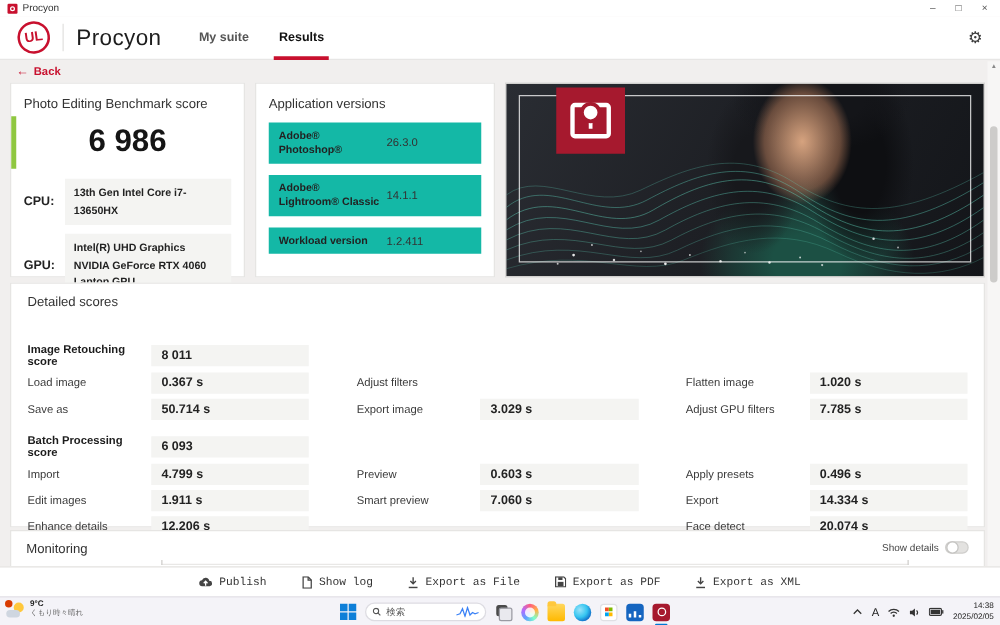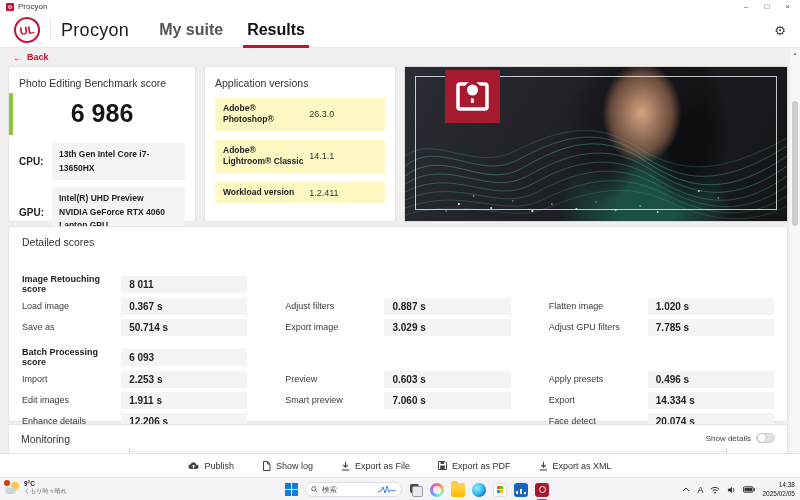--- a/index.html
+++ b/index.html
@@ -17,21 +17,21 @@
   .win-controls span { cursor:default; }
 
   
   .navbar { position:absolute; top:13px; left:0; right:0; height:35px; background:#fff;
     border-bottom:1px solid #e7e6e5; display:flex; align-items:center; padding:0 14px; z-index:20; }
   .ul-logo { width:26px; height:26px; border:2px solid var(--brand-red,#c8102e); border-radius:50%;
     color:var(--brand-red,#c8102e); font-weight:bold; font-size:11px; display:flex; align-items:center;
     justify-content:center; transform:rotate(-8deg); flex:0 0 auto; }
   .nav-divider { width:1px; height:22px; background:#e2e1e0; margin:0 10px; }
   .brand { font-size:18px; color:#1d1d1d; letter-spacing:.3px; margin-right:30px; }
-  .tab { height:35px; display:flex; align-items:center; font-size:16px; font-weight:bold;
+  .tab { height:35px; display:flex; align-items:center; font-size:10px; font-weight:bold;
     color:#555; margin-right:24px; position:relative; cursor:pointer; }
   .tab.active { color:#111; }
   .tab.active::after { content:''; position:absolute; left:-4px; right:-4px; bottom:0; height:3px;
     background:var(--brand-red,#c8102e); }
   .gear { margin-left:auto; font-size:13px; color:#3c3c3c; cursor:pointer; }
 
   
   .backbar { position:absolute; top:50px; left:0; right:0; height:14px; display:flex;
     align-items:center; padding-left:13px; font-size:9px; font-weight:600;
     color:var(--brand-red,#c8102e); }
@@ -48,21 +48,21 @@
   .green-bar { position:absolute; left:0; top:26px; width:4px; height:42px;
     background:var(--score-green,#8fc740); }
   .big-score { text-align:center; font-size:25px; font-weight:bold; color:#151515; margin:10px 0 15px; }
   .spec-row { display:flex; align-items:center; margin-bottom:7px; }
   .spec-label { width:33px; font-size:10px; font-weight:bold; color:#222; }
   .spec-box { flex:1; background:#f4f4f2; padding:5px 7px; font-size:8.5px; font-weight:bold;
     color:#222; line-height:1.6; }
 
   
   .versions-card { width:192px; padding:10px; }
-  .ver-row { display:flex; align-items:center; background:#fef9c3; padding:5px 8px; margin-top:9px;
+  .ver-row { display:flex; align-items:center; background:#14b8a6; padding:5px 8px; margin-top:9px;
     min-height:20px; }
   .ver-label { flex:0 0 56%; font-size:8.5px; font-weight:bold; color:#222; line-height:1.35; padding-right:4px; }
   .ver-value { font-size:9px; color:#333; }
 
   
   .hero { flex:1; position:relative; overflow:hidden; border:1px solid #d8d7d5;
     background:
       radial-gradient(55px 70px at 62% 30%, rgba(224,170,132,.95), rgba(188,128,94,.5) 55%, rgba(0,0,0,0) 72%),
       radial-gradient(95px 55px at 66% 8%, #141519 35%, rgba(0,0,0,0) 75%),
       radial-gradient(60px 110px at 74% 42%, #0e0f12 35%, rgba(0,0,0,0) 72%),
@@ -97,21 +97,21 @@
     background:#fff; border:1px solid #c4c3c1; }
   .chart-hint { position:absolute; left:120px; right:60px; bottom:1px; border-top:1px solid #e9e8e6; }
   .chart-hint::before, .chart-hint::after { content:''; position:absolute; top:-4px; width:1px;
     height:4px; background:#cfcecc; }
   .chart-hint::before { left:0; } .chart-hint::after { right:0; }
 
   
   .actionbar { position:absolute; top:453px; left:0; right:0; height:24px; background:#fff;
     border-top:1px solid #e3e2e0; display:flex; align-items:center; justify-content:center;
     gap:28px; z-index:10; }
-  .action-btn { display:flex; align-items:center; gap:5px; font-size:9px; color:#333; cursor:pointer; }
+  .action-btn { display:flex; align-items:center; gap:5px; font-size:9px; color:#333; cursor:pointer;font-family:Liberation Mono, monospace; }
   .action-btn svg { display:block; }
 
   
   .scrollbar { position:absolute; top:49px; right:0; width:10px; bottom:47px; background:#f7f6f5; }
   .scroll-up { position:absolute; top:1px; left:0; right:0; text-align:center; font-size:5px; color:#888; }
   .scroll-thumb { position:absolute; top:52px; left:2px; width:6px; height:125px;
     background:#cdccca; border-radius:3px; }
 
   
   .taskbar { position:absolute; bottom:0; left:0; right:0; height:23px; background:#f4f3f8;
@@ -121,21 +121,21 @@
   .weather-icon .sun { position:absolute; right:1px; top:1px; width:8px; height:8px; border-radius:50%;
     background:#ffc83d; }
   .weather-icon .cloud { position:absolute; left:0; bottom:1px; width:11px; height:6px;
     border-radius:5px; background:#cfd6e0; }
   .weather-icon .badge { position:absolute; left:-1px; top:-1px; width:6px; height:6px;
     border-radius:50%; background:#d83b01; }
   .weather-text { line-height:1.25; }
   .weather-temp { font-size:6.5px; color:#222; font-weight:bold; }
   .weather-cond { font-size:6px; color:#666; }
 
-  .tb-center { position:absolute; left:272px; top:0; height:23px; display:flex; align-items:center; gap:7px;margin-left:13px; }
+  .tb-center { position:absolute; left:272px; top:0; height:23px; display:flex; align-items:center; gap:7px; }
   .start-icon { width:13px; height:13px; cursor:pointer;
     background:
       linear-gradient(#0d7fd8,#0d7fd8) 0 0/6px 6px no-repeat,
       linear-gradient(#0d7fd8,#0d7fd8) 7px 0/6px 6px no-repeat,
       linear-gradient(#0d7fd8,#0d7fd8) 0 7px/6px 6px no-repeat,
       linear-gradient(#0d7fd8,#0d7fd8) 7px 7px/6px 6px no-repeat; }
   .search-pill { width:97px; height:15px; border-radius:8px; background:#fff; border:1px solid #dddce2;
     display:flex; align-items:center; gap:4px; padding:0 5px; cursor:pointer; }
   .search-pill .ph { font-size:7.5px; color:#555; }
   .search-pill .wave { margin-left:auto; }
@@ -210,21 +210,21 @@
     <div class="green-bar"></div>
     <div class="panel-title">Photo Editing Benchmark score</div>
     <div class="big-score">6 986</div>
     <div class="spec-row">
       <div class="spec-label">CPU:</div>
       <div class="spec-box">13th Gen Intel Core i7-13650HX</div>
     </div>
     <div class="spec-row">
       <div class="spec-label">GPU:</div>
       <div class="spec-box">
-        <div>Intel(R) UHD Preview</div>
+        <div>Intel(R) UHD Graphics</div>
         <div>NVIDIA GeForce RTX 4060 Laptop GPU</div>
       </div>
     </div>
   </div>
 
   <div class="panel versions-card">
     <div class="panel-title">Application versions</div>
     <div class="ver-row">
       <div class="ver-label">Adobe® Photoshop®</div>
       <div class="ver-value">26.3.0</div>
@@ -291,21 +291,20 @@
           <div class="d-cell"></div>
           <div class="d-cell"></div>
         </div>
         <div class="d-row">
           <div class="d-cell">
             <span class="d-label">Load image</span>
             <span class="d-value">0.367 s</span>
           </div>
           <div class="d-cell">
             <span class="d-label">Adjust filters</span>
-            <span class="d-value">0.887 s</span>
           </div>
           <div class="d-cell">
             <span class="d-label">Flatten image</span>
             <span class="d-value">1.020 s</span>
           </div>
         </div>
         <div class="d-row">
           <div class="d-cell">
             <span class="d-label">Save as</span>
             <span class="d-value">50.714 s</span>
@@ -325,21 +324,21 @@
           <div class="d-cell">
             <span class="d-label bold">Batch Processing score</span>
             <span class="d-value">6 093</span>
           </div>
           <div class="d-cell"></div>
           <div class="d-cell"></div>
         </div>
         <div class="d-row">
           <div class="d-cell">
             <span class="d-label">Import</span>
-            <span class="d-value">2.253 s</span>
+            <span class="d-value">4.799 s</span>
           </div>
           <div class="d-cell">
             <span class="d-label">Preview</span>
             <span class="d-value">0.603 s</span>
           </div>
           <div class="d-cell">
             <span class="d-label">Apply presets</span>
             <span class="d-value">0.496 s</span>
           </div>
         </div>

